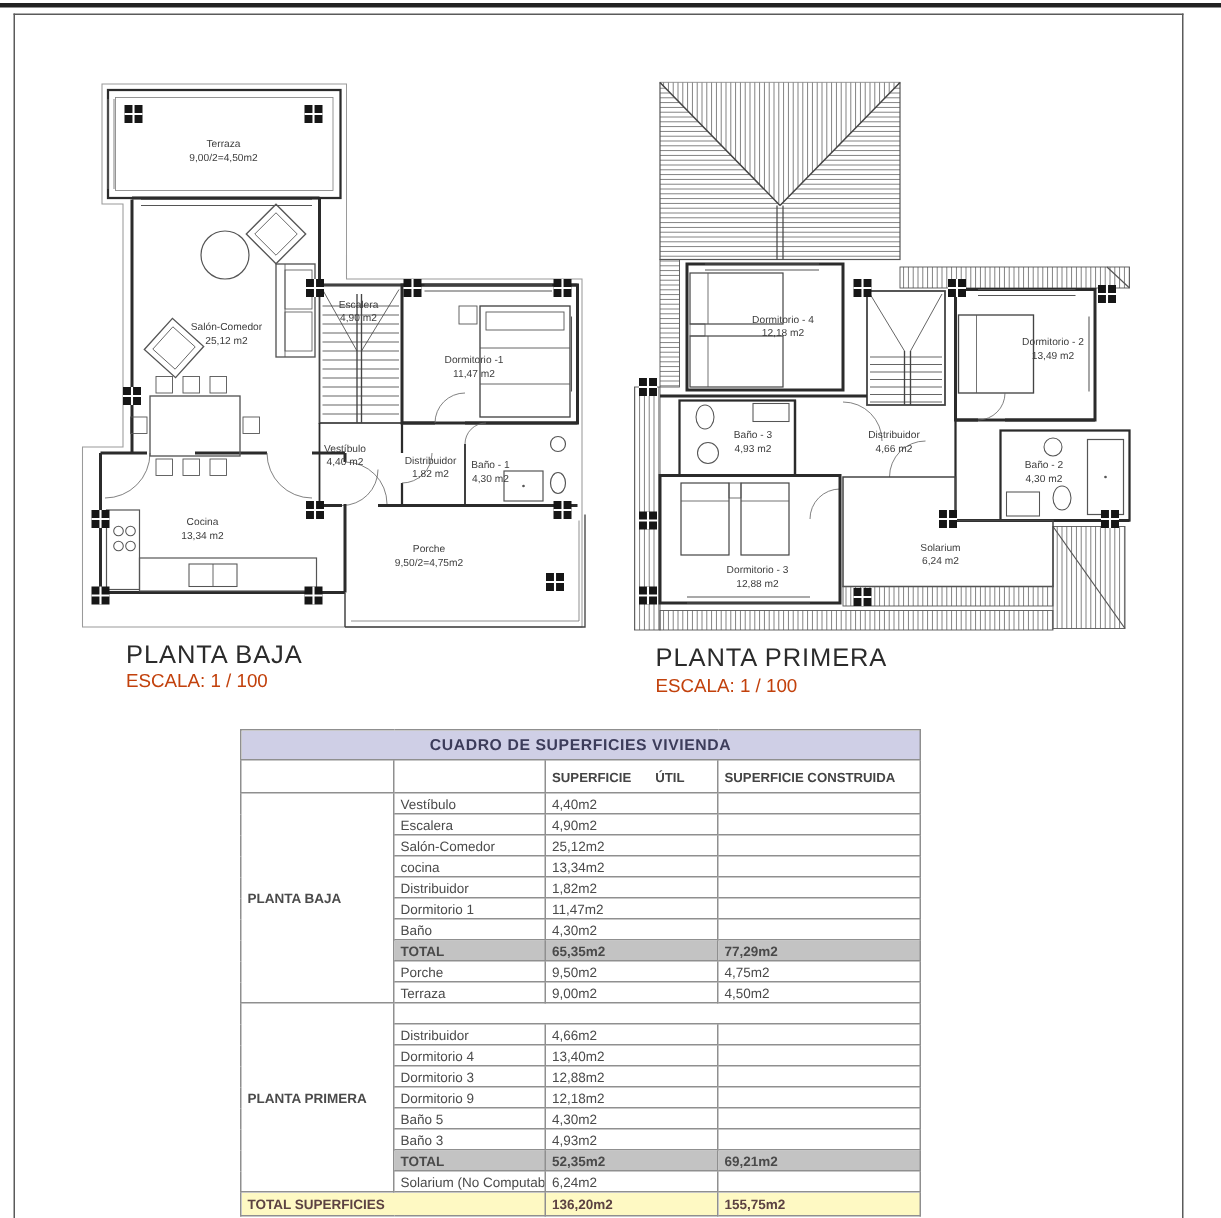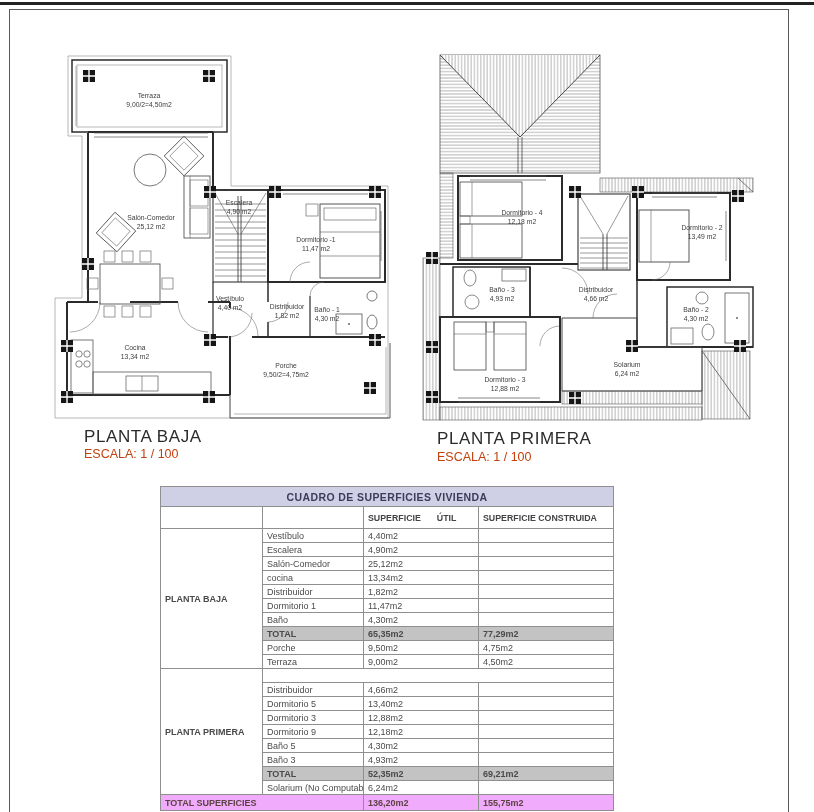--- a/index.html
+++ b/index.html
@@ -17,21 +17,21 @@
        table-layout:fixed;font-family:"Liberation Sans",sans-serif;font-size:9px;color:#4a4a4a;padding-left:32px;}
   table.surf td{border:1px solid #8f8f8f;height:13px;padding:0 4px;overflow:hidden;white-space:nowrap;}
   tr.title-row td{background:#cfcfe6;text-align:center;font-weight:bold;font-size:10.5px;
        color:#3c3c5a;height:19px;letter-spacing:.4px;}
   tr.head-row td{height:21px;text-align:left;font-weight:bold;font-size:8.8px;color:#444;}
   .gap{margin-left:16px;}
   td.rn{padding-left:6px;}
   td.val{text-align:left;}
   td.floor{font-weight:bold;padding-left:5px;}
   tr.total td{background:#c3c3c3;font-weight:bold;}
-  tr.grand td{background:#f0abfc;font-weight:bold;height:15px;color:#5c4242;}
+  tr.grand td{background:#fef9c3;font-weight:bold;height:15px;color:#5c4242;}
 </style>
 </head>
 <body>
 
 <div class="frame-top"></div>
 <div class="frame"></div>
 
 <svg class="plan" style="left:38px;top:6px" width="365" height="470" viewBox="0 0 365 470">
   <defs>
     <g id="pb-pil">
@@ -380,21 +380,21 @@
   <tr>
     <td class="floor" rowspan="9">PLANTA PRIMERA</td>
     <td colspan="3"></td>
   </tr>
   <tr>
         <td class="rn">Distribuidor</td>
         <td class="val">4,66m2</td>
         <td class="val"></td>
       </tr>
   <tr>
-        <td class="rn">Dormitorio 5</td>
+        <td class="rn">Dormitorio 4</td>
         <td class="val">13,40m2</td>
         <td class="val"></td>
       </tr>
   <tr>
         <td class="rn">Dormitorio 3</td>
         <td class="val">12,88m2</td>
         <td class="val"></td>
       </tr>
   <tr>
         <td class="rn">Dormitorio 9</td>

